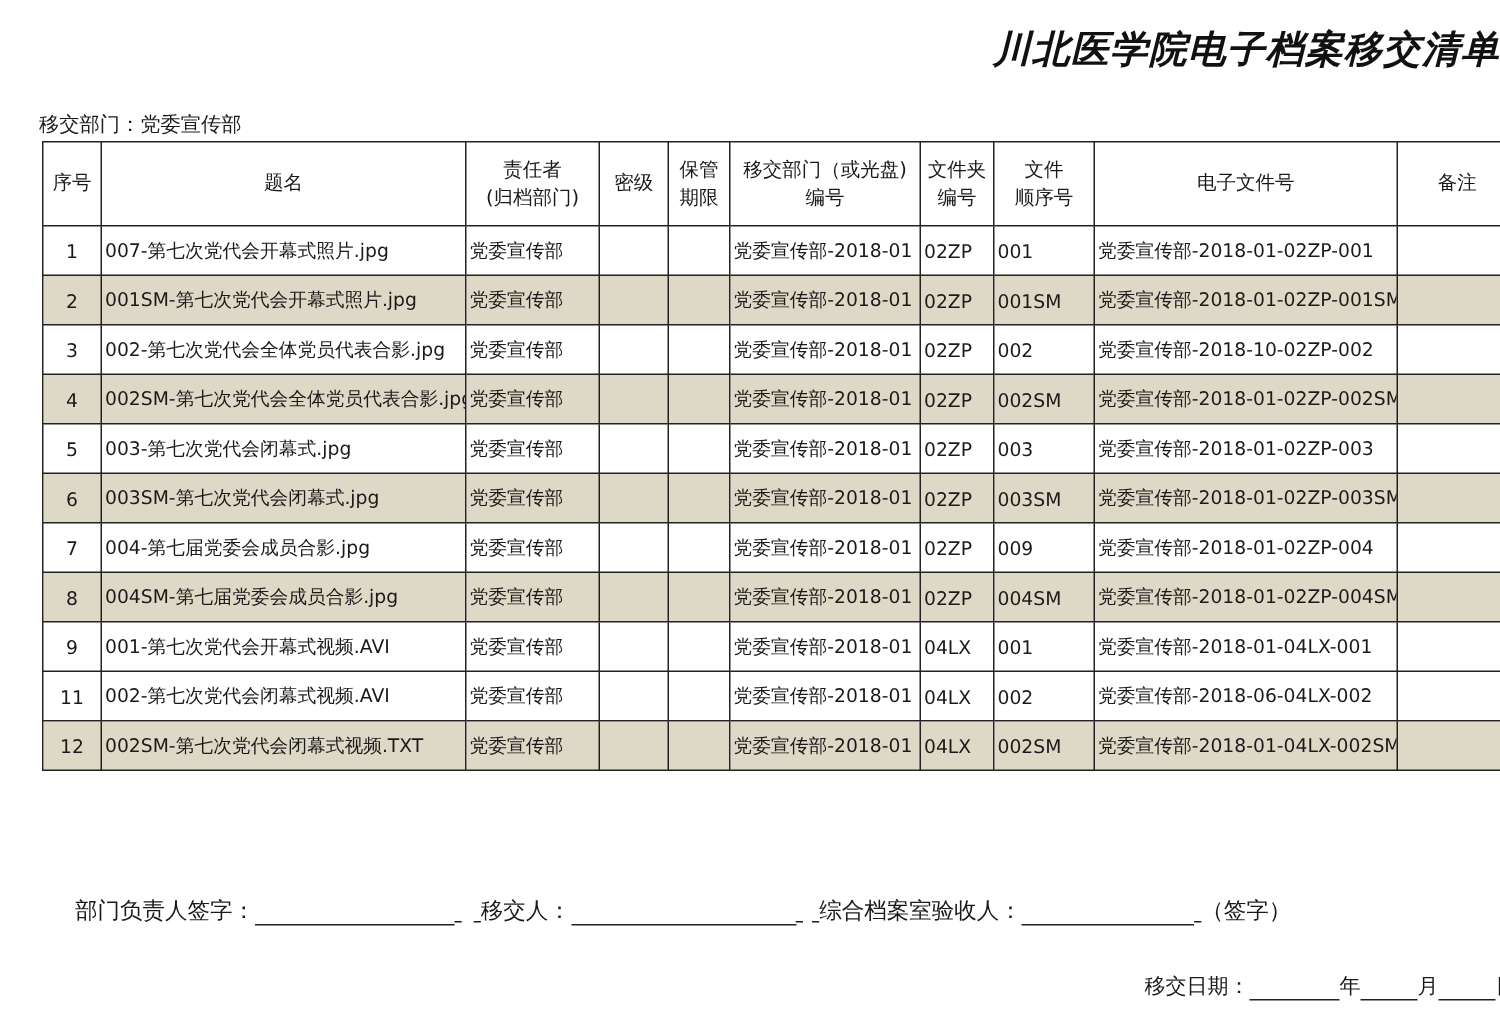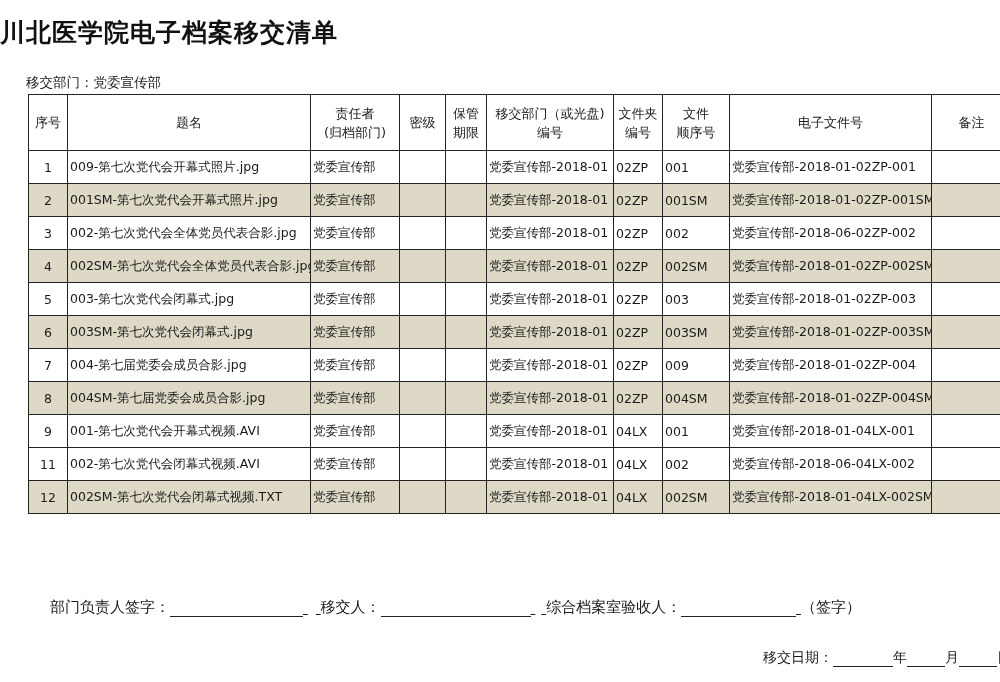--- a/index.html
+++ b/index.html
@@ -1,20 +1,20 @@
 <!DOCTYPE html>
 <html><head>
   <meta charset="utf-8">
   <style>
     html, body { margin: 0; padding: 0; background: #ffffff; }
     body { width: 1000px; height: 682px; position: relative; overflow: hidden;
            font-family: "DejaVu Sans", "Liberation Sans", sans-serif; color: #1a1a1a; }
-    .title { position: absolute; top: 16px; left: 0; width: 1000px; text-align: left;
+    .title { position: absolute; top: 16px; left: 0; width: 1000px; text-align: right;
              font-family: "DejaVu Serif", "Liberation Serif", serif; font-weight: bold;
-             font-size: 25px; letter-spacing: 1px; color: #111; }
+             font-size: 25px; letter-spacing: 1px; color: #111; font-style: italic; }
     .dept { position: absolute; top: 74px; left: 26px; font-size: 13.5px; }
     table.list { position: absolute; top: 94px; left: 7px; width: 983px;
                  border-collapse: collapse; table-layout: fixed; font-size: 12.5px; margin-left: 21px; }
     table.list th, table.list td { border: 1.5px solid #222; padding: 0 2px; overflow: hidden;
                  white-space: nowrap; }
     table.list th { font-weight: normal; height: 55px; text-align: center; line-height: 19px;
                     font-size: 13px; }
     table.list td { height: 32px; }
     table.list tr.shade td { background: #ddd9c6; }
     td.c { text-align: center; }
@@ -55,21 +55,21 @@
       <th><span>移交部门（或光盘)</span><br><span>编号</span></th>
       <th><span>文件夹</span><br><span>编号</span></th>
       <th><span>文件</span><br><span>顺序号</span></th>
       <th>电子文件号</th>
       <th>备注</th>
     </tr>
   </thead>
   <tbody id="tbody">
       <tr>
         <td class="c">1</td>
-        <td class="l">009-第七次党代会开幕式照片.jpg</td>
+        <td class="l">007-第七次党代会开幕式照片.jpg</td>
         <td class="l">党委宣传部</td>
         <td class="c"></td>
         <td class="c"></td>
         <td class="l code">党委宣传部-2018-01</td>
         <td class="l">02ZP</td>
         <td class="l">001</td>
         <td class="l">党委宣传部-2018-01-02ZP-001</td>
         <td class="l"></td>
       </tr>
       <tr class="shade">
@@ -86,21 +86,21 @@
       </tr>
       <tr>
         <td class="c">3</td>
         <td class="l">002-第七次党代会全体党员代表合影.jpg</td>
         <td class="l">党委宣传部</td>
         <td class="c"></td>
         <td class="c"></td>
         <td class="l code">党委宣传部-2018-01</td>
         <td class="l">02ZP</td>
         <td class="l">002</td>
-        <td class="l">党委宣传部-2018-06-02ZP-002</td>
+        <td class="l">党委宣传部-2018-10-02ZP-002</td>
         <td class="l"></td>
       </tr>
       <tr class="shade">
         <td class="c">4</td>
         <td class="l">002SM-第七次党代会全体党员代表合影.jpg</td>
         <td class="l">党委宣传部</td>
         <td class="c"></td>
         <td class="c"></td>
         <td class="l code">党委宣传部-2018-01</td>
         <td class="l">02ZP</td>

